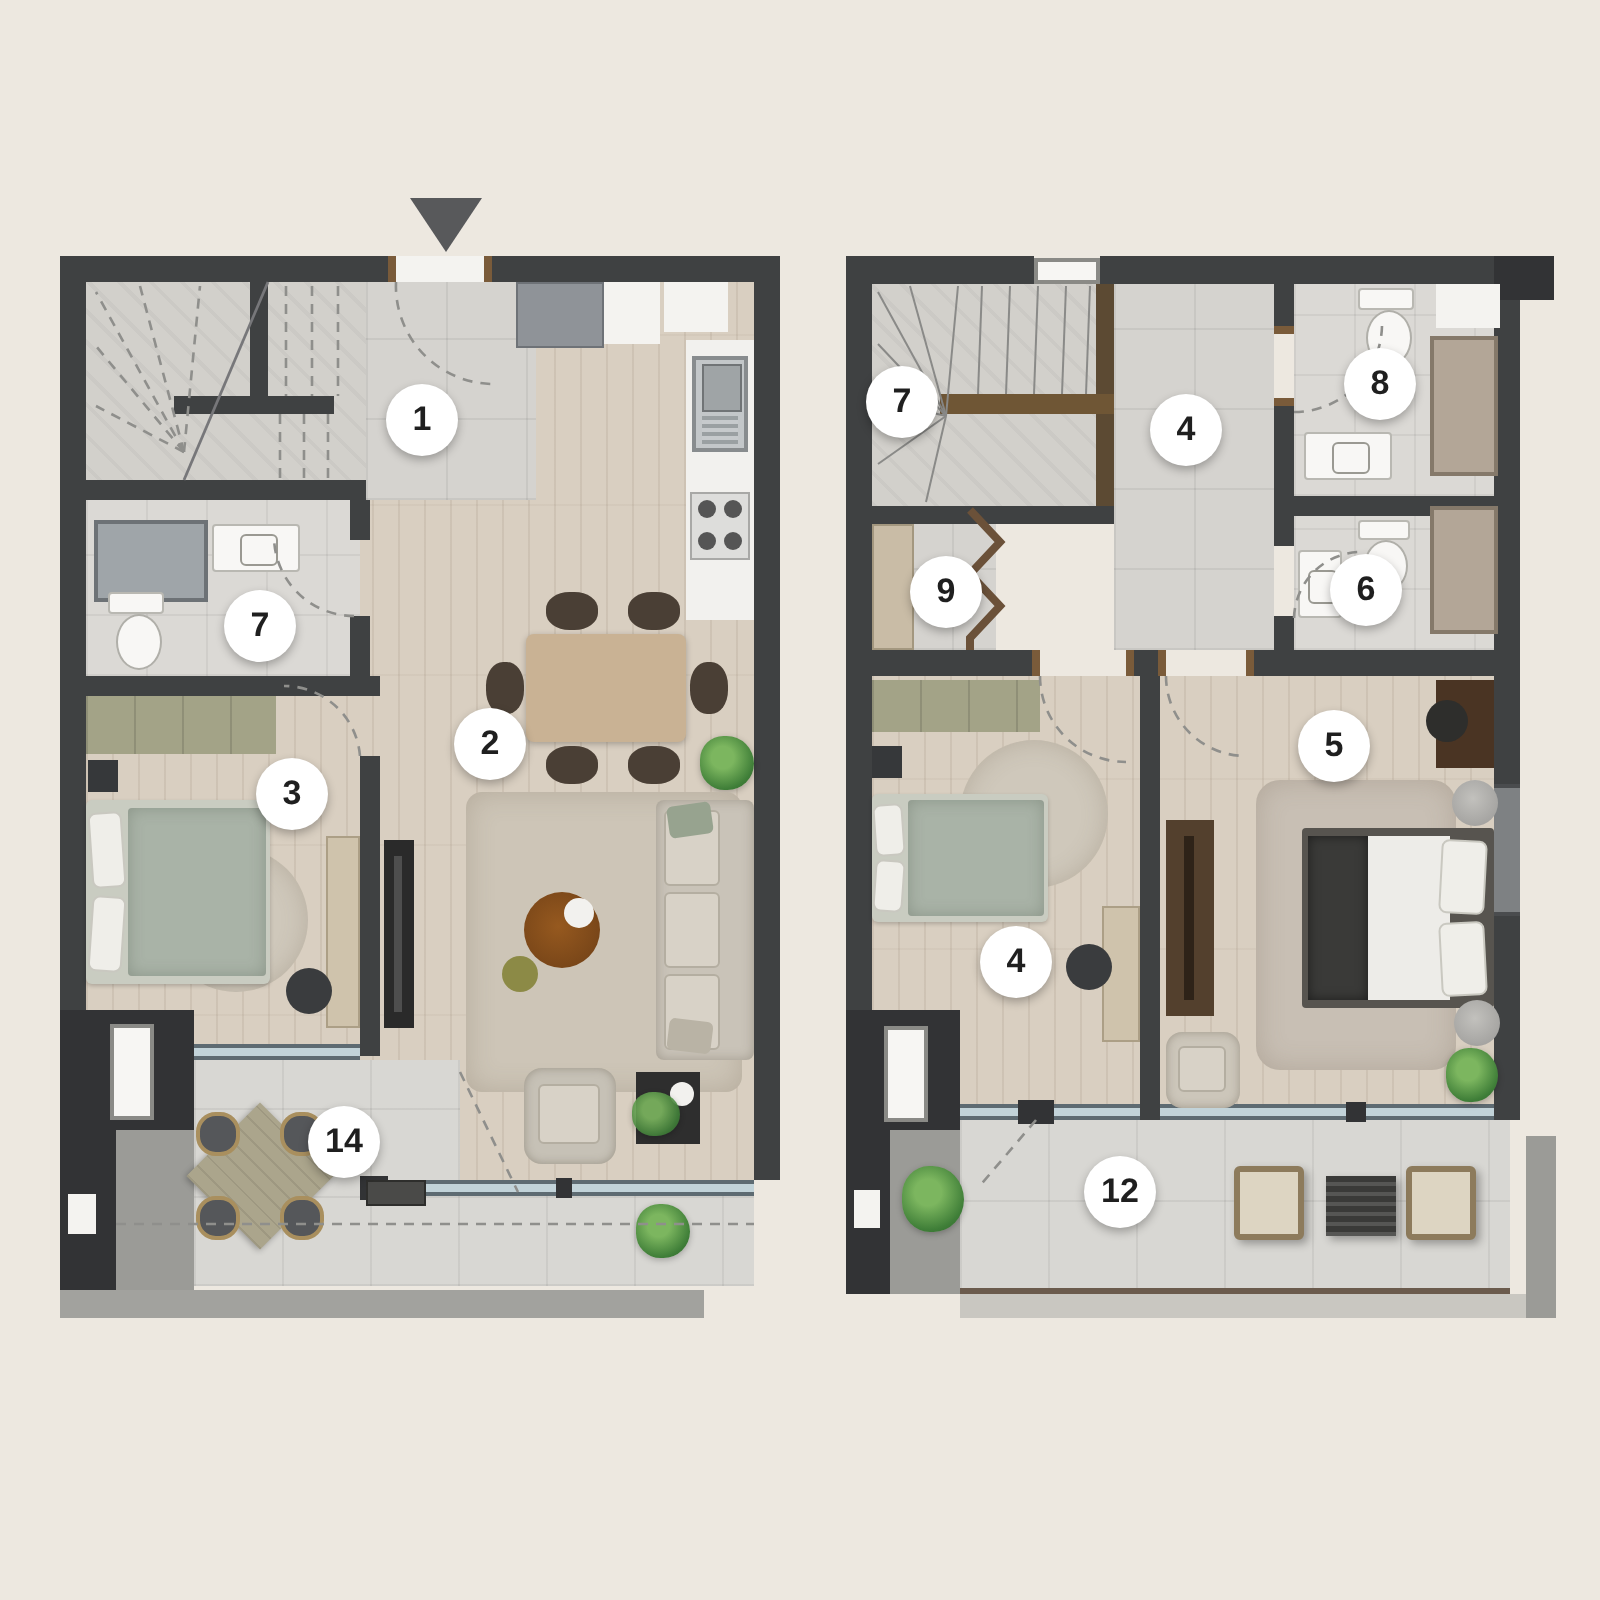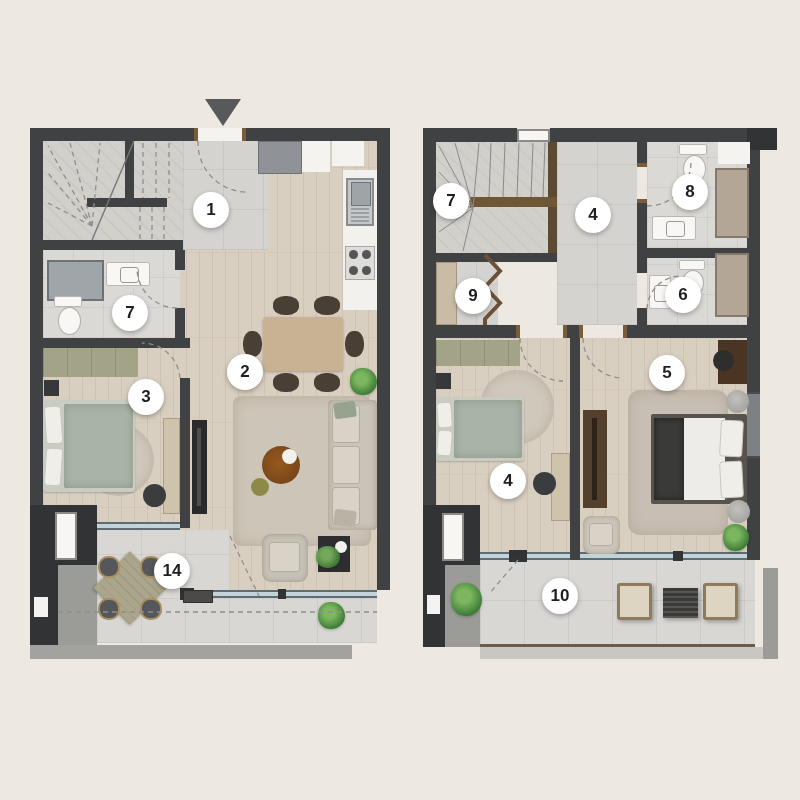--- a/index.html
+++ b/index.html
@@ -350,15 +350,15 @@
   <div class="badge" style="left:242px;top:149px;">
       <span>6</span>
     </div>
   <div class="badge" style="left:226px;top:227px;">
       <span>5</span>
     </div>
   <div class="badge" style="left:67px;top:335px;">
       <span>4</span>
     </div>
   <div class="badge" style="left:119px;top:450px;">
-      <span>10</span>
+      <span>12</span>
     </div>
 </div>
 
 </body></html>

